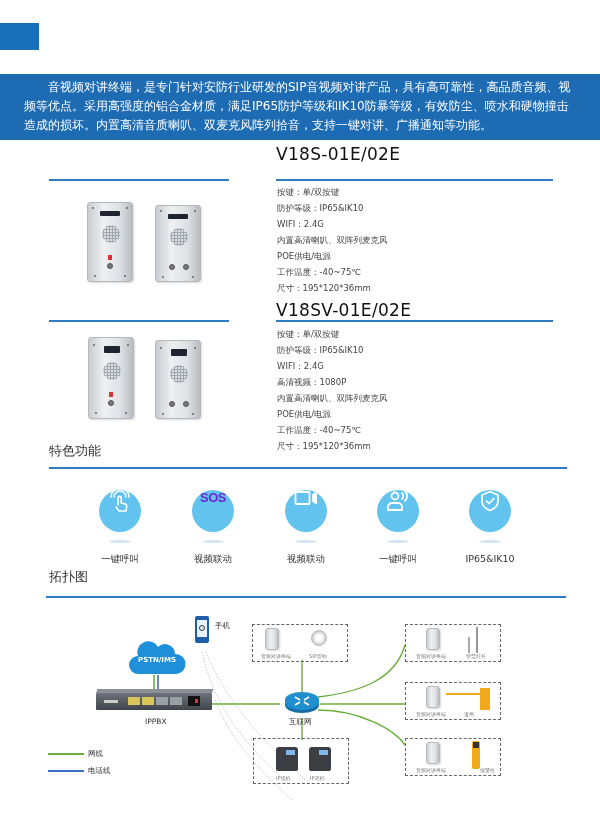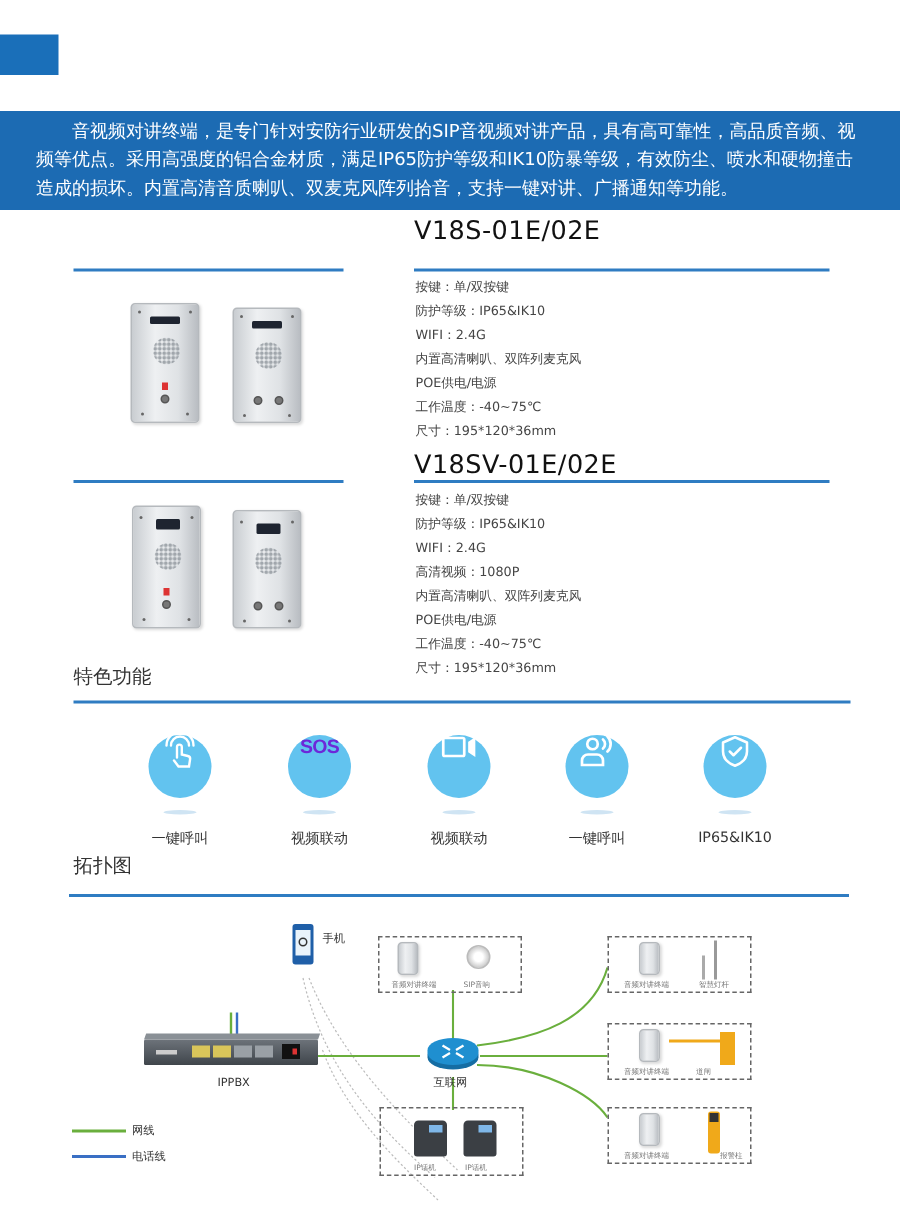--- a/index.html
+++ b/index.html
@@ -191,20 +191,26 @@
     <line x1="320" y1="104" x2="405" y2="104" stroke="#6aaf3d" stroke-width="1.4"></line>
 
     <line x1="302" y1="60" x2="302" y2="92" stroke="#6aaf3d" stroke-width="1.4"></line>
 
     <line x1="302" y1="118" x2="302" y2="140" stroke="#6aaf3d" stroke-width="1.4"></line>
 
     <path d="M318 97 C360 92, 395 80, 405 45" stroke="#6aaf3d" stroke-width="1.4" fill="none"></path>
     <path d="M318 110 C360 110, 395 130, 405 145" stroke="#6aaf3d" stroke-width="1.4" fill="none"></path>
   </svg>
 
+  <div style="position:absolute;left:128px;top:40px;width:58px;height:36px">
+    <svg width="58" height="36" viewBox="0 0 58 36">
+      <path d="M10 34 a9 9 0 0 1 0-18 a11 11 0 0 1 20-9 a10 10 0 0 1 17 7 a10 10 0 0 1 1 20 Z" fill="#1e8fd8"></path>
+    </svg>
+    <div style="position:absolute;left:0;top:16px;width:58px;text-align:center;font-size:7px;color:#fff;font-weight:bold">PSTN/IMS</div>
+  </div>
 
   <div style="position:absolute;left:195px;top:16px;width:14px;height:27px;background:#1f5fa8;border-radius:2px">
     <div style="position:absolute;left:2px;top:4px;width:10px;height:17px;background:#e9f3fb"></div>
     <div style="position:absolute;left:4px;top:9px;width:6px;height:6px;border:1px solid #333;border-radius:50%"></div>
   </div>
   <div class="label-sm" style="left:215px;top:21px">手机</div>
 
   <div style="position:absolute;left:96px;top:93px;width:116px;height:17px;background:linear-gradient(#6d737a,#3f454b);border-radius:1px">
     <div style="position:absolute;left:0;top:-4px;width:116px;height:4px;background:#8a9096;transform:skewX(-20deg);transform-origin:bottom"></div>
     <div style="position:absolute;left:8px;top:7px;width:14px;height:3px;background:#ccc"></div>

